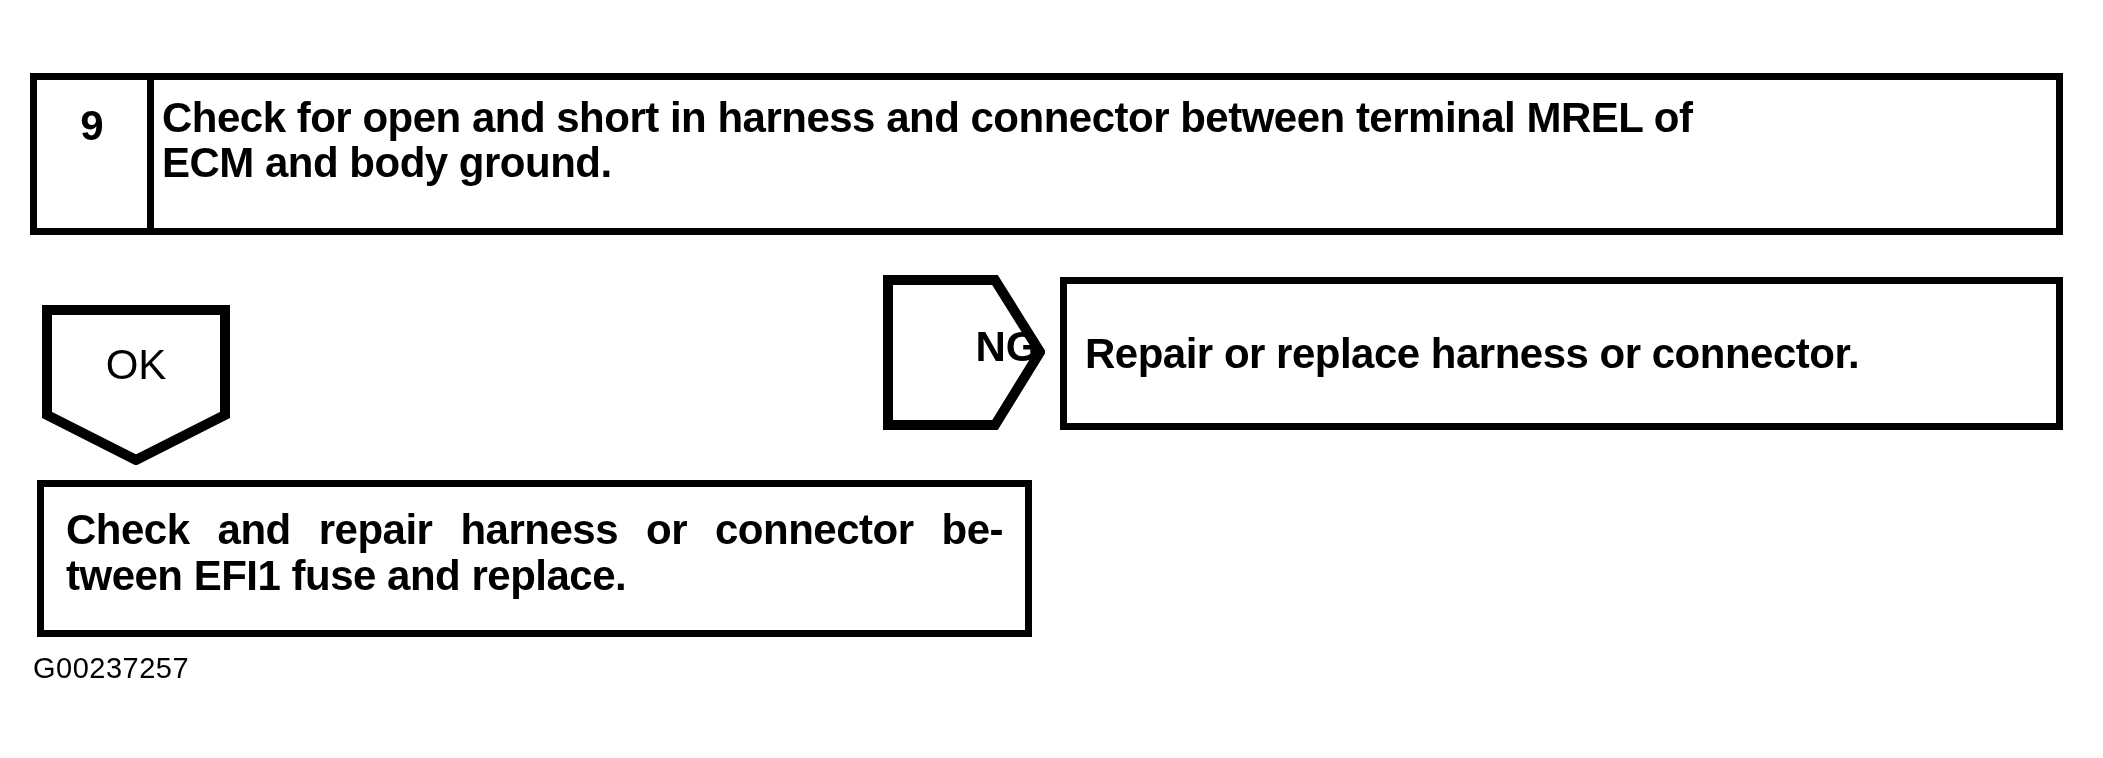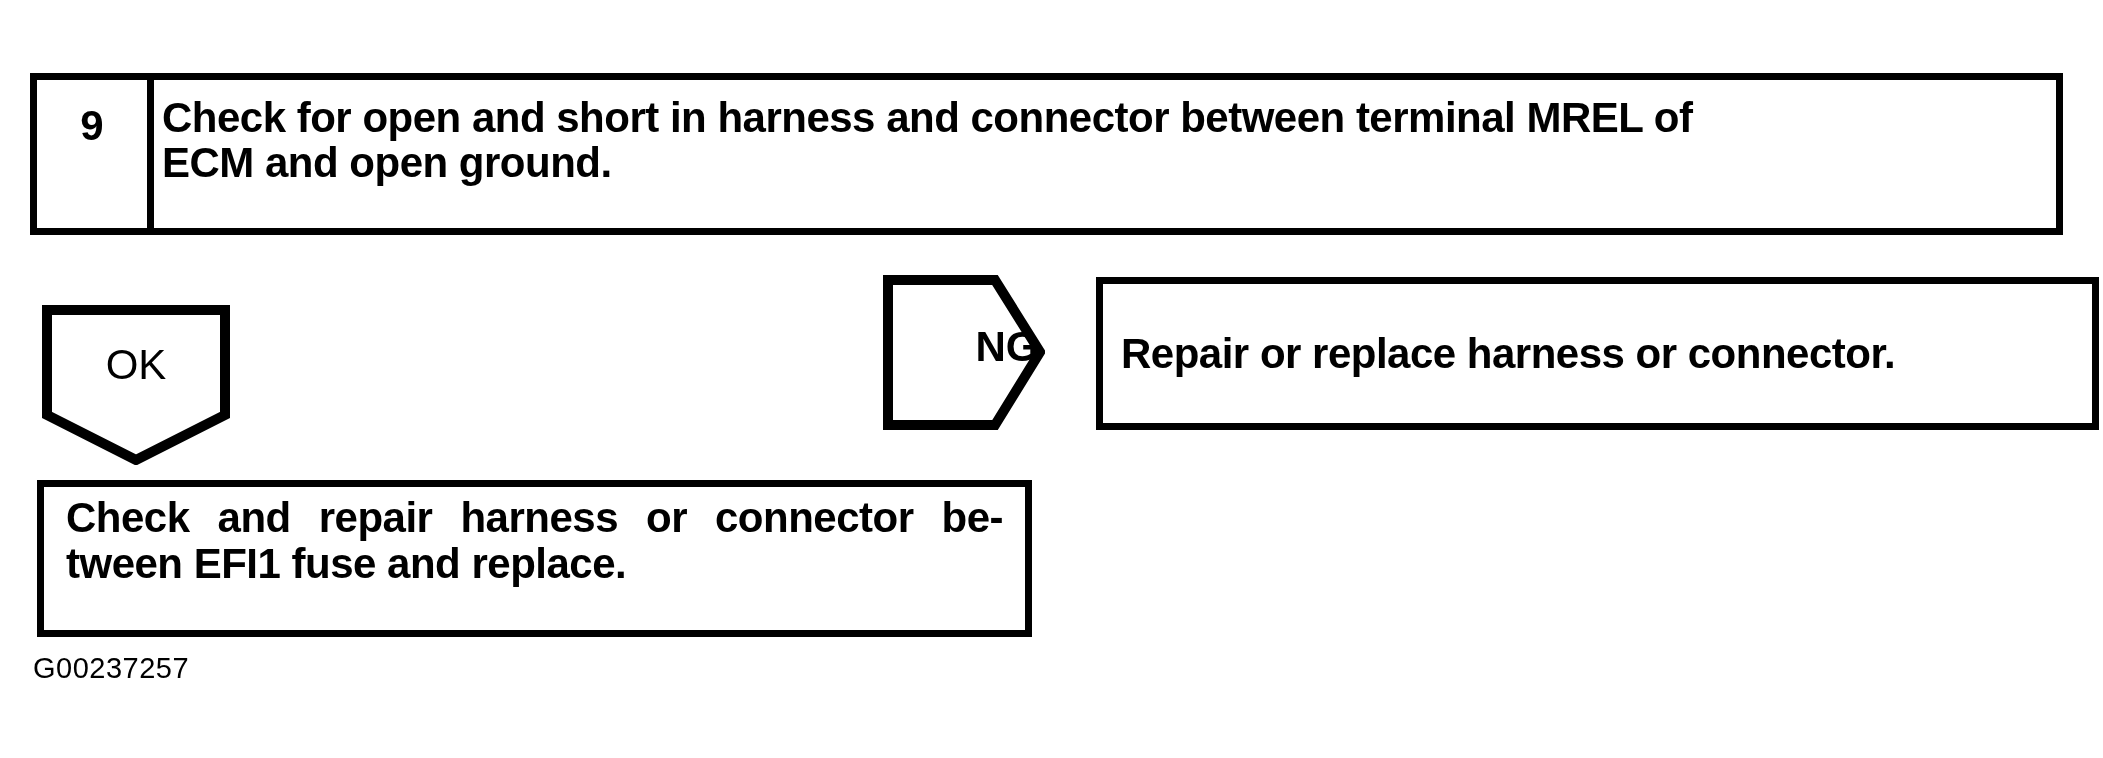--- a/index.html
+++ b/index.html
@@ -98,32 +98,31 @@
     height: 153px;
     border: 7px solid #000;
     box-sizing: border-box;
     display: flex;
     align-items: center;
     padding-left: 18px;
     font-size: 42px;
     font-weight: 700;
     letter-spacing: -0.5px;
     background: #fff;
-    margin-left: 36px;
   }
   
   .bottom-box {
     position: absolute;
     left: 37px;
     top: 480px;
     width: 995px;
     height: 157px;
     border: 7px solid #000;
     box-sizing: border-box;
-    padding: 8px 22px 0 22px;
+    padding: 20px 22px 0 22px;
     font-size: 42px;
     font-weight: 700;
     line-height: 46px;
     letter-spacing: -0.5px;
     background: #fff;
   }
   .figure-id {
     position: absolute;
     left: 33px;
     top: 652px;
@@ -134,21 +133,21 @@
 </style>
 </head>
 <body>
 
 <div id="canvas">
 
   <div class="top-box">
     <div class="num-cell">9</div>
     <div class="step-text">
       <span class="tline">Check for open and short in harness and connector between terminal MREL of</span>
-      <span class="tline">ECM and open ground.</span>
+      <span class="tline">ECM and body ground.</span>
     </div>
   </div>
 
   <div class="ok-shape">
     <svg width="188" height="160" viewBox="0 0 188 160">
       <polygon points="5,5 183,5 183,110 94,155 5,110" fill="#ffffff" stroke="#000000" stroke-width="10"></polygon>
     </svg>
     <span class="ok-label">OK</span>
   </div>
 

